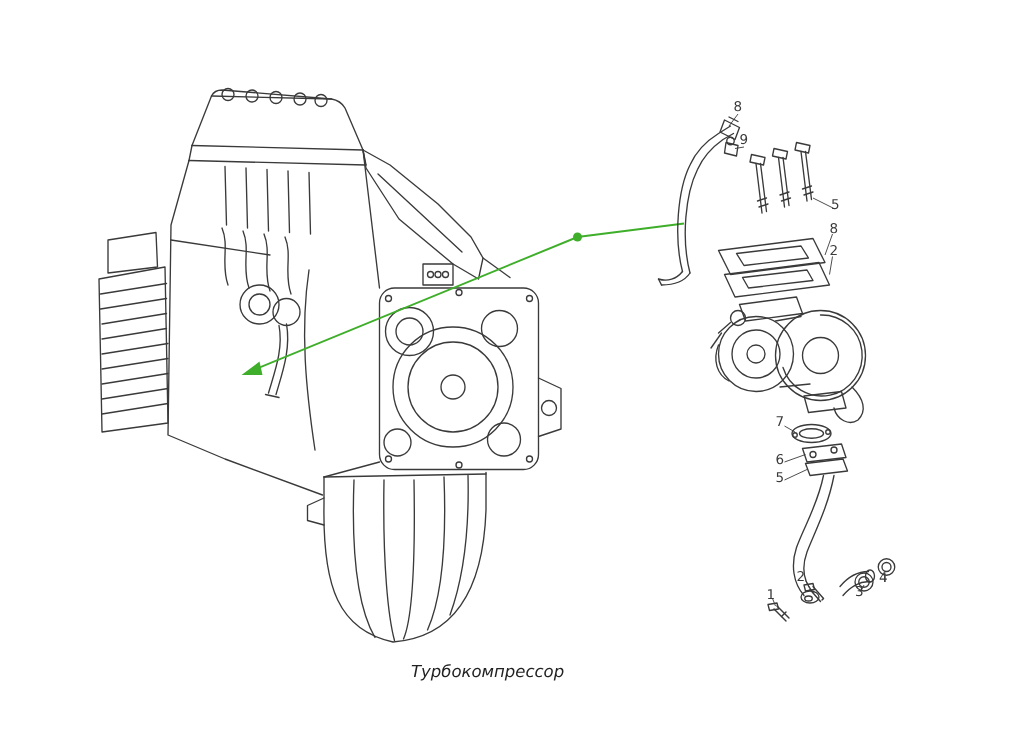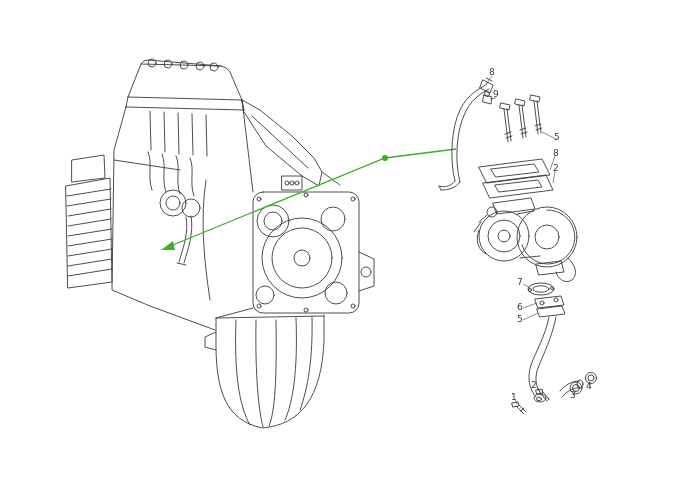--- a/index.html
+++ b/index.html
@@ -274,13 +274,14 @@
   <span class="part-label" style="left:586px;top:381px">4</span>
   <span class="part-label" style="left:517px;top:314px">5</span>
   <span class="part-label" style="left:517px;top:302px">6</span>
   <span class="part-label" style="left:517px;top:277px">7</span>
   <span class="part-label" style="left:489px;top:67px">8</span>
   <span class="part-label" style="left:493px;top:89px">9</span>
   <span class="part-label" style="left:554px;top:132px">5</span>
   <span class="part-label" style="left:553px;top:148px">8</span>
   <span class="part-label" style="left:553px;top:163px">2</span>
 
+  <div class="caption">Турбокомпрессор</div>
 </div>
 
 </body></html>

